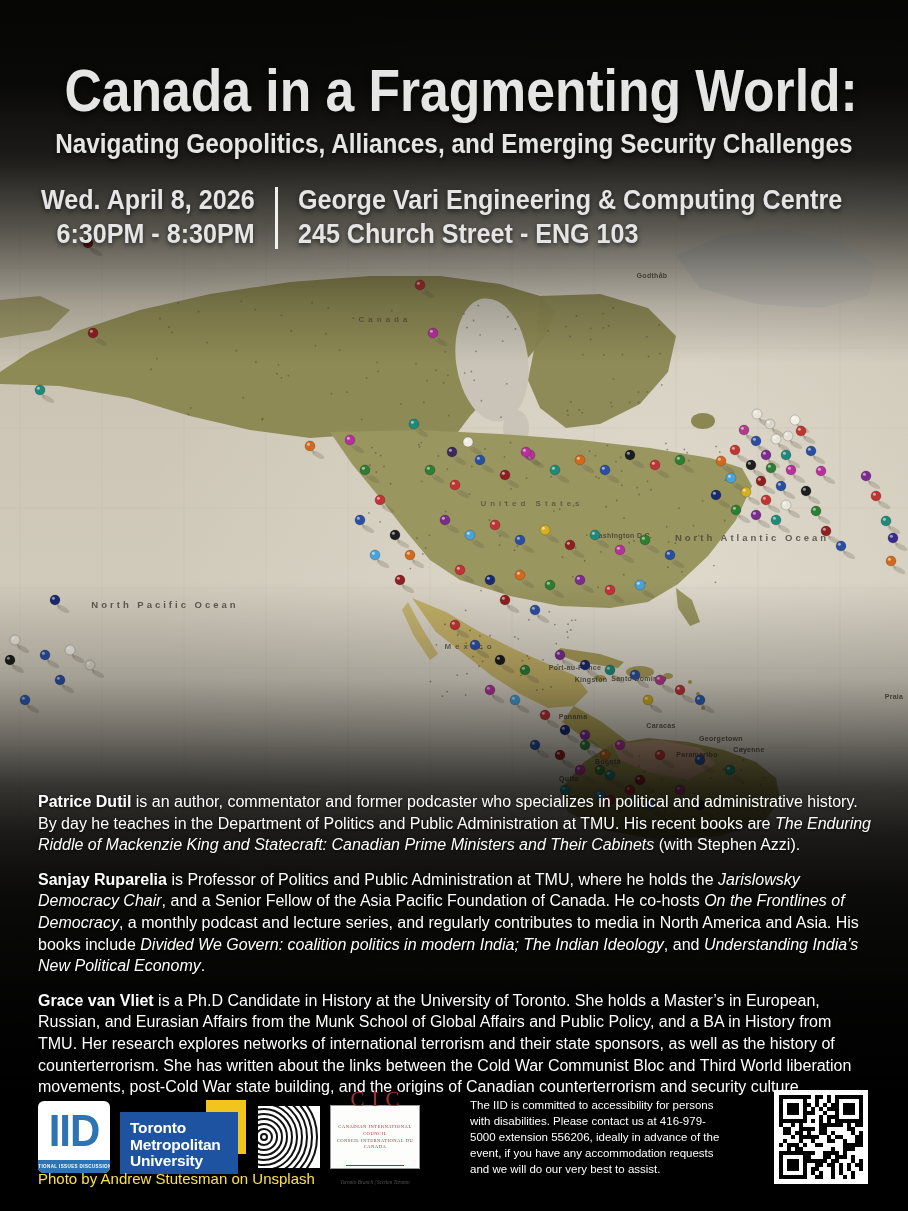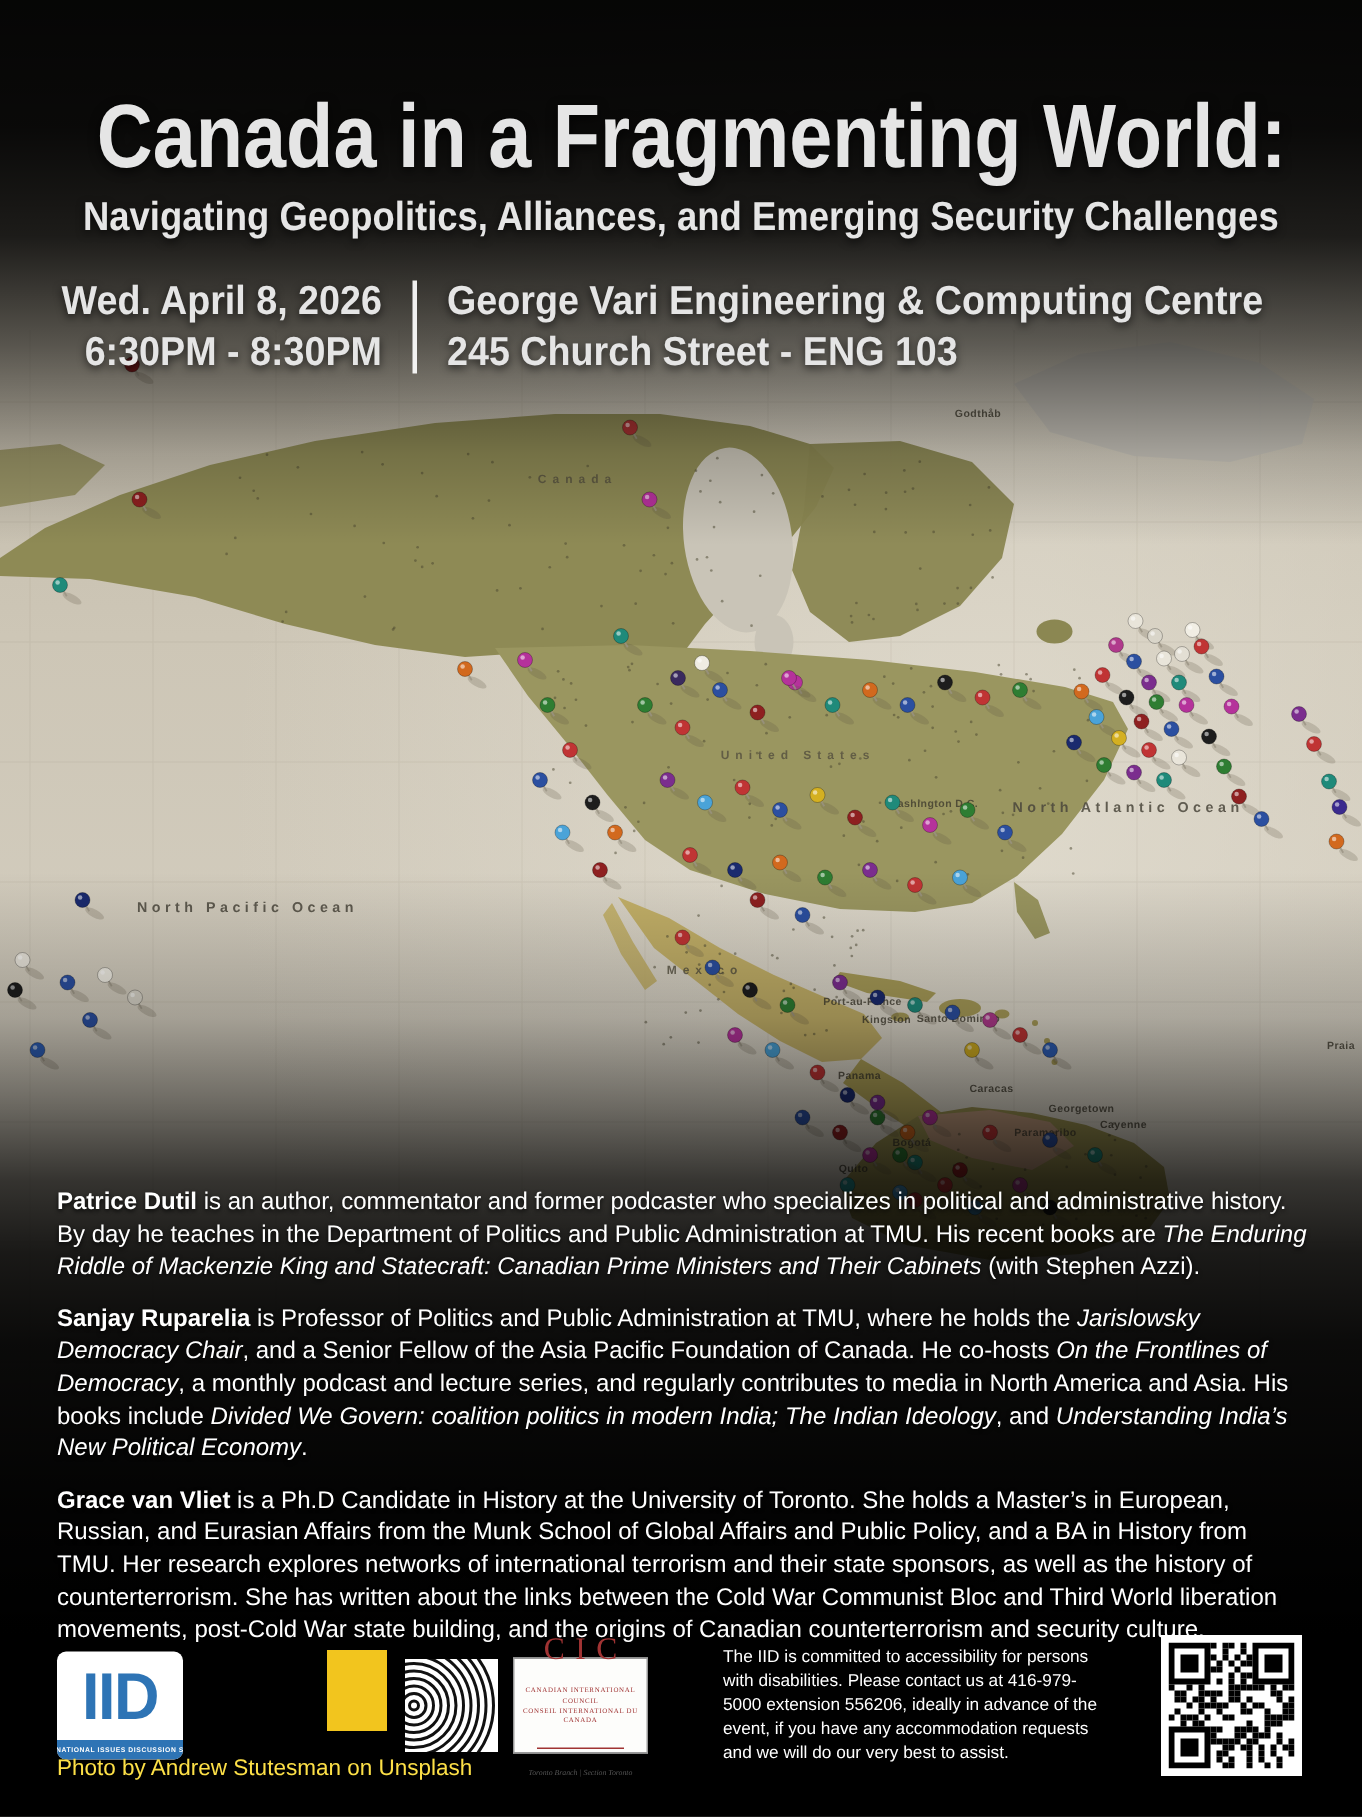--- a/index.html
+++ b/index.html
@@ -22,21 +22,21 @@
      text-shadow:0 2px 6px rgba(0,0,0,.65);}
   .when,.where{font-size:27px;font-weight:700;line-height:1.25;transform:scaleX(.93);}
   .when{text-align:right;transform-origin:right center;}
   .where{text-align:left;transform-origin:left center;}
   .divider{width:3px;height:62px;background:rgba(255,255,255,.92);}
   .bios{position:absolute;left:38px;right:34px;top:791px;z-index:3;color:#fff;
      font-size:16px;line-height:1.35;text-shadow:0 1px 3px rgba(0,0,0,.85);}
   .bios p{margin:0 0 13px;}
   footer{position:absolute;left:38px;right:40px;top:1094px;height:86px;display:flex;
      align-items:center;gap:10px;z-index:3;}
-  .iid-logo{width:84px;height:72px;background:#fff;border-radius:6px;display:flex;
+  .iid-logo{width:72px;height:72px;background:#fff;border-radius:6px;display:flex;
      flex-direction:column;overflow:hidden;flex-shrink:0;}
   .iid-letters{flex:1;display:flex;align-items:center;justify-content:center;
      color:#2e74b5;font-weight:700;font-size:42px;letter-spacing:-1px;transform:scaleY(1.05);}
   .iid-bar{height:13px;background:#2e74b5;color:#fff;font-size:4.5px;font-weight:700;
      display:flex;align-items:center;justify-content:center;letter-spacing:.4px;white-space:nowrap;}
   .tmu-logo{position:relative;width:128px;height:74px;flex-shrink:0;}
   .tmu-gold{position:absolute;right:2px;top:0;width:40px;height:54px;background:#f2c51e;}
   .tmu-blue{position:absolute;left:0;bottom:0;width:118px;height:62px;background:#1d53a0;
      color:#fff;font-weight:700;font-size:15.5px;line-height:1.08;padding:8px 0 0 10px;
      box-sizing:border-box;letter-spacing:-.2px;}
@@ -943,20 +943,25 @@
     <p><span style="font-weight: 700;">Grace van Vliet</span><span> is a Ph.D Candidate in History at the University of Toronto. She holds a Master’s in European, Russian, and Eurasian Affairs from the Munk School of Global Affairs and Public Policy, and a BA in History from TMU. Her research explores networks of international terrorism and their state sponsors, as well as the history of counterterrorism. She has written about the links between the Cold War Communist Bloc and Third World liberation movements, post-Cold War state building, and the origins of Canadian counterterrorism and security culture.</span></p>
   </section>
 
   <footer>
     <div class="iid-logo">
       <div class="iid-letters">IID</div>
       <div class="iid-bar">INTERNATIONAL ISSUES DISCUSSION SERIES</div>
     </div>
     <div class="tmu-logo">
       <div class="tmu-gold"></div>
+      <div class="tmu-blue">
+        <div>Toronto</div>
+        <div>Metropolitan</div>
+        <div>University</div>
+      </div>
     </div>
     <div class="sassh-logo">
       <svg class="sassh-mark" viewBox="0 0 62 62">
         <rect width="62" height="62" fill="#fff"></rect>
         <g stroke="#111" stroke-width="2" fill="none">
           <circle cx="6" cy="31" r="3"></circle>
             <circle cx="6" cy="31" r="8"></circle>
             <circle cx="6" cy="31" r="13"></circle>
           <circle cx="6" cy="31" r="18"></circle>
             <circle cx="6" cy="31" r="23"></circle>

